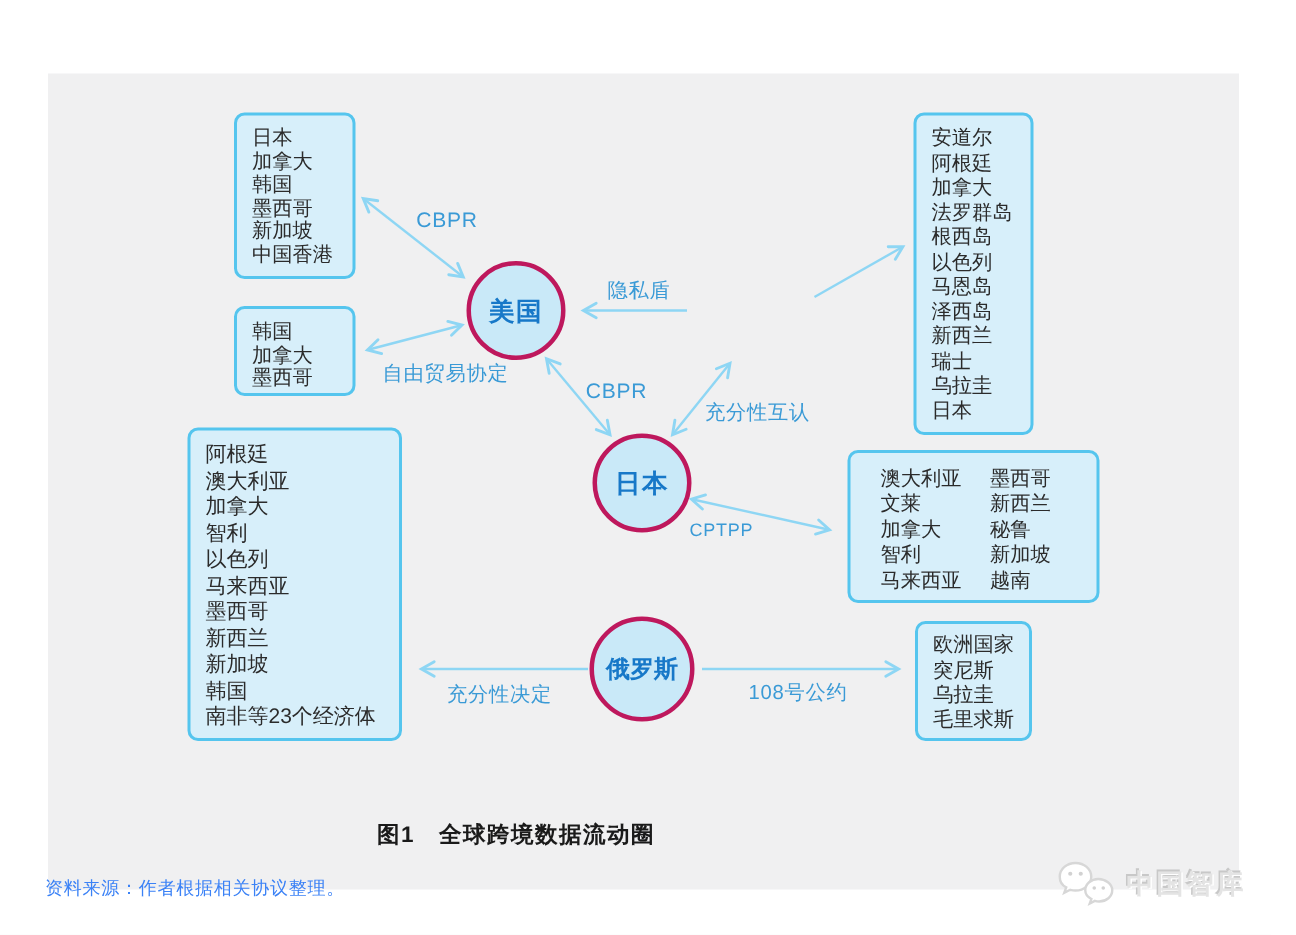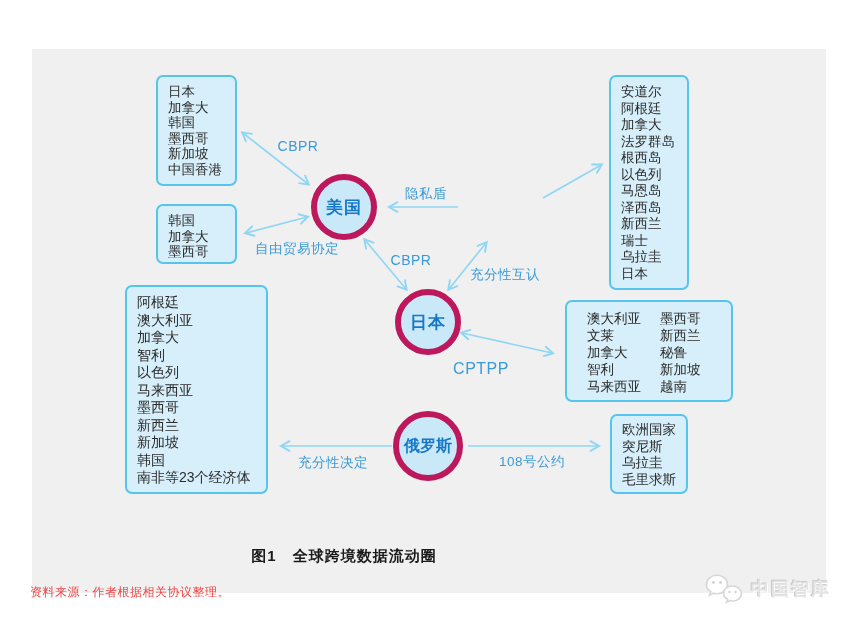--- a/index.html
+++ b/index.html
@@ -19,50 +19,50 @@
   .box-us-fta    { left:124px; top:155px; width:81px;  height:60px;  line-height:15.5px; }
   .box-eu-adq    { left:577px; top:26px;  width:80px;  height:215px; line-height:16.5px; }
   .box-jp-cptpp  { left:533px; top:251px; width:168px; height:102px; line-height:17px; display:flex; padding:8px 0 8px 20px; white-space:normal; }
   .box-jp-cptpp .col { white-space:pre-line; }
   .box-jp-cptpp .col1 { width:73px; }
   .box-jp-cptpp .col2 { flex:1; }
   .box-left-big  { left:93px;  top:236px; width:143px; height:209px; line-height:17.5px; font-size:14px; }
   .box-ru-108    { left:578px; top:365px; width:78px;  height:80px;  line-height:16.5px; padding-top:6px; }
 
   .node {
-    position:absolute; border-radius:50%; background:#c9e9f8; border:6px solid #be185d;
+    position:absolute; border-radius:50%; background:#c9e9f8; border:3px solid #be185d;
     display:flex; align-items:center; justify-content:center;
     color:#1778c8; font-weight:bold; font-size:17px; letter-spacing:1px;
   }
   .node-usa    { left:279px; top:125px; width:66px; height:66px; }
   .node-eu     { left:436px; top:125px; width:66px; height:66px; }
   .node-japan  { left:363px; top:240px; width:66px; height:66px; }
   .node-russia { left:361px; top:362px; width:70px; height:70px; font-size:16px; letter-spacing:0; }
 
   .edge-label {
     position:absolute; transform:translate(-50%,-50%); color:#3a9ad6; font-size:13.5px;
     white-space:nowrap; letter-spacing:0.5px;
   }
   .lbl-cbpr-top   { left:266px; top:97px;  font-size:14px; }
   .lbl-privacy    { left:394px; top:145px; }
   .lbl-fta        { left:265px; top:200px; }
   .lbl-cbpr-mid   { left:379px; top:211px; font-size:14px; }
   .lbl-adq-mutual { left:473px; top:226px; }
-  .lbl-cptpp      { left:449px; top:320px; font-size:16px; }
+  .lbl-cptpp      { left:449px; top:304px; font-size:12px; }
   .lbl-adq-dec    { left:301px; top:414px;text-align:center; }
   .lbl-108        { left:500px; top:413px; }
 
   .caption {
     position:absolute; left:0; top:547px; width:688px; text-align:center;
     color:#1a1a1a; font-size:15px; font-weight:bold; letter-spacing:1px;
   }
   .caption .cap-no { margin-right:16px; }
 
   .source {
-    position:absolute; left:30px; top:584px; color:#ef4444; font-size:12px; letter-spacing:0.5px;text-align:right;
+    position:absolute; left:30px; top:584px; color:#3b82f6; font-size:12px; letter-spacing:0.5px;text-align:right;
   }
 
   .watermark {
     position:absolute; left:703px; top:572px; display:flex; align-items:center; gap:6px;
   }
   .watermark .wm-text {
     font-size:18px; font-weight:bold; letter-spacing:2px; color:#e4e4e4;
     text-shadow:1px 1px 0 #ffffff, -1px -1px 0 #c8c8c8;
   }
 </style>

